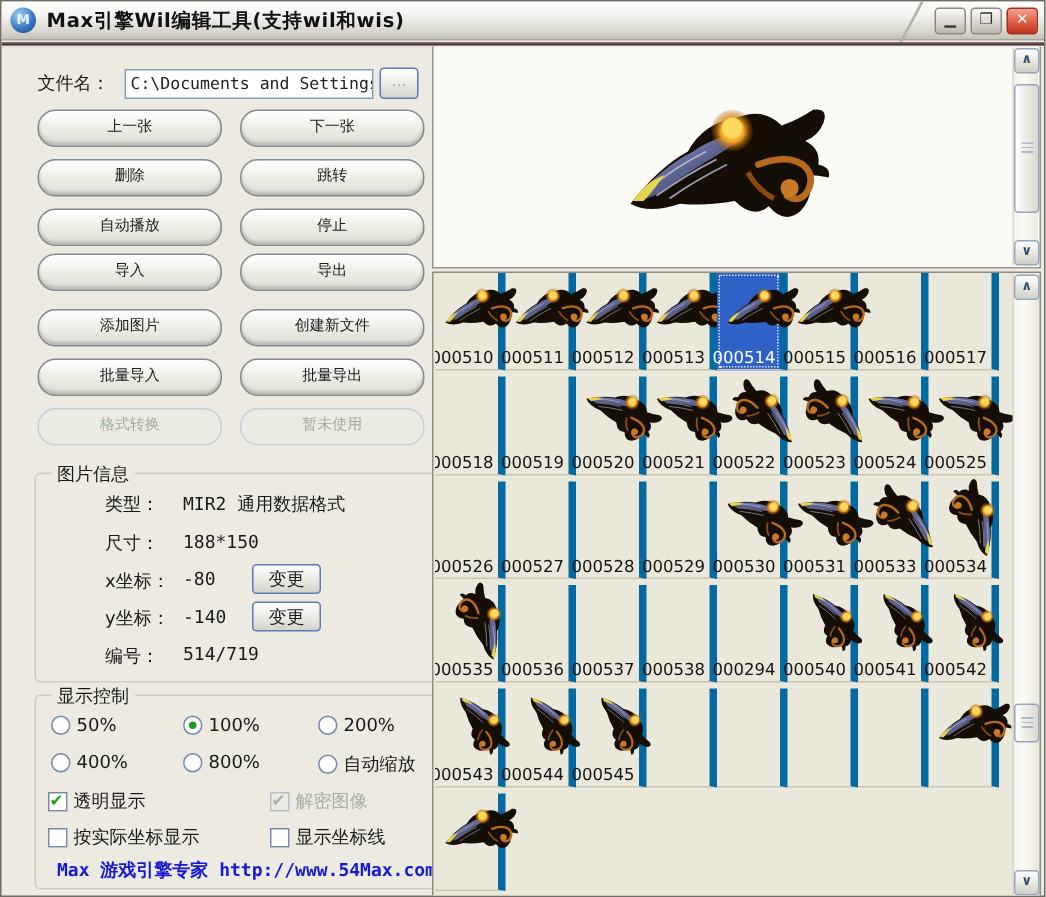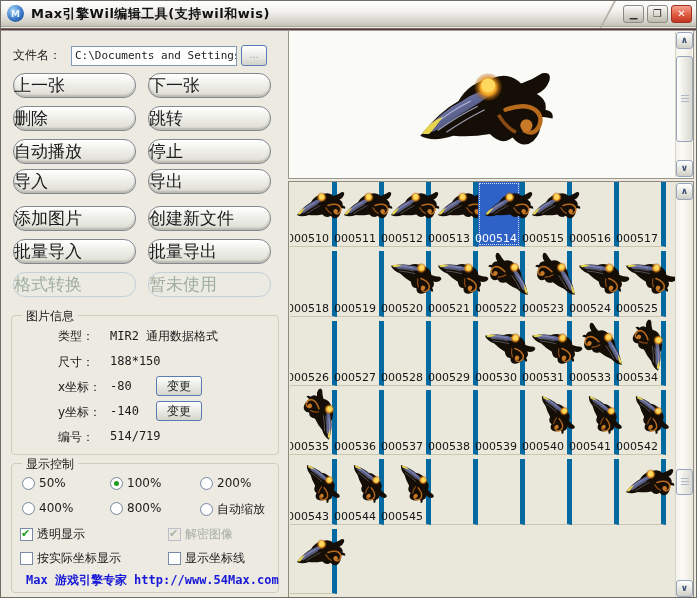--- a/index.html
+++ b/index.html
@@ -40,40 +40,40 @@
   .winbtn.close {
     border: 1px solid #9c3122;
     background: linear-gradient(#f6a28f, #e05b41 55%, #c03521);
     color: #fff; font-weight: bold;
   }
   .client-topline {
     position: absolute; left: 0; top: 27px; width: 100%; height: 3px;
     background: linear-gradient(#8a8578, #4d2f3a 55%, #d8d5cc);
   }
   
-  .left-panel { position: absolute; left: 4px; top: 32px; width: 276px; height: 562px; }
+  .left-panel { position: absolute; left: 16px; top: 32px; width: 276px; height: 562px; }
   .file-row { position: absolute; left: 8px; top: 12px; display: flex; align-items: center; }
   .file-label { width: 58px; font-size: 12px; }
   .file-input {
     width: 166px; height: 20px; border: 1px solid #7F9DB9; background: #fff;
     font-family: "DejaVu Sans Mono", monospace; font-size: 11px;
     padding: 2px 3px; color: #222; overflow: hidden; white-space: nowrap;
   }
   .browse-btn {
     margin-left: 4px; width: 26px; height: 21px; border-radius: 3px;
     border: 1px solid #5a7bb5;
     background: linear-gradient(#ffffff, #e8e8e2 60%, #d2d2ca);
     color: #9aa4b5; font-size: 10px; text-align: center; line-height: 17px;
   }
   .xp-btn {
     position: absolute; width: 123px; height: 25px; border-radius: 12px;
     border: 1px solid #84898f;
     box-shadow: inset 0 -2px 2px #b9b9b0, inset 0 1px 0 #fff;
     background: linear-gradient(#ffffff, #efefe9 45%, #dddcd4);
-    font-size: 17px; text-align: left; line-height: 22px; color: #1a1a1a;
+    font-size: 10px; text-align: center; line-height: 22px; color: #1a1a1a;
     font-family: "DejaVu Sans", sans-serif;
   }
   .xp-btn.disabled {
     border: 1px solid #c3cfd9; box-shadow: none;
     background: #ecebe3; color: #a0ae9f;
   }
   .col1 { left: 8px; } .col2 { left: 143px; }
   
   .groupbox {
     position: absolute; left: 6px; width: 268px;
@@ -487,21 +487,21 @@
         <div class="cell">
 
       <span class="cell-label">000537</span>
     </div>
         <div class="cell">
 
       <span class="cell-label">000538</span>
     </div>
         <div class="cell">
 
-      <span class="cell-label">000539</span>
+      <span class="cell-label">000294</span>
     </div>
         <div class="cell">
 
       <svg class="spr p7" viewBox="0 0 170 115">
             <use href="#bird"></use>
           </svg>
       <span class="cell-label">000540</span>
     </div>
         <div class="cell">
 

